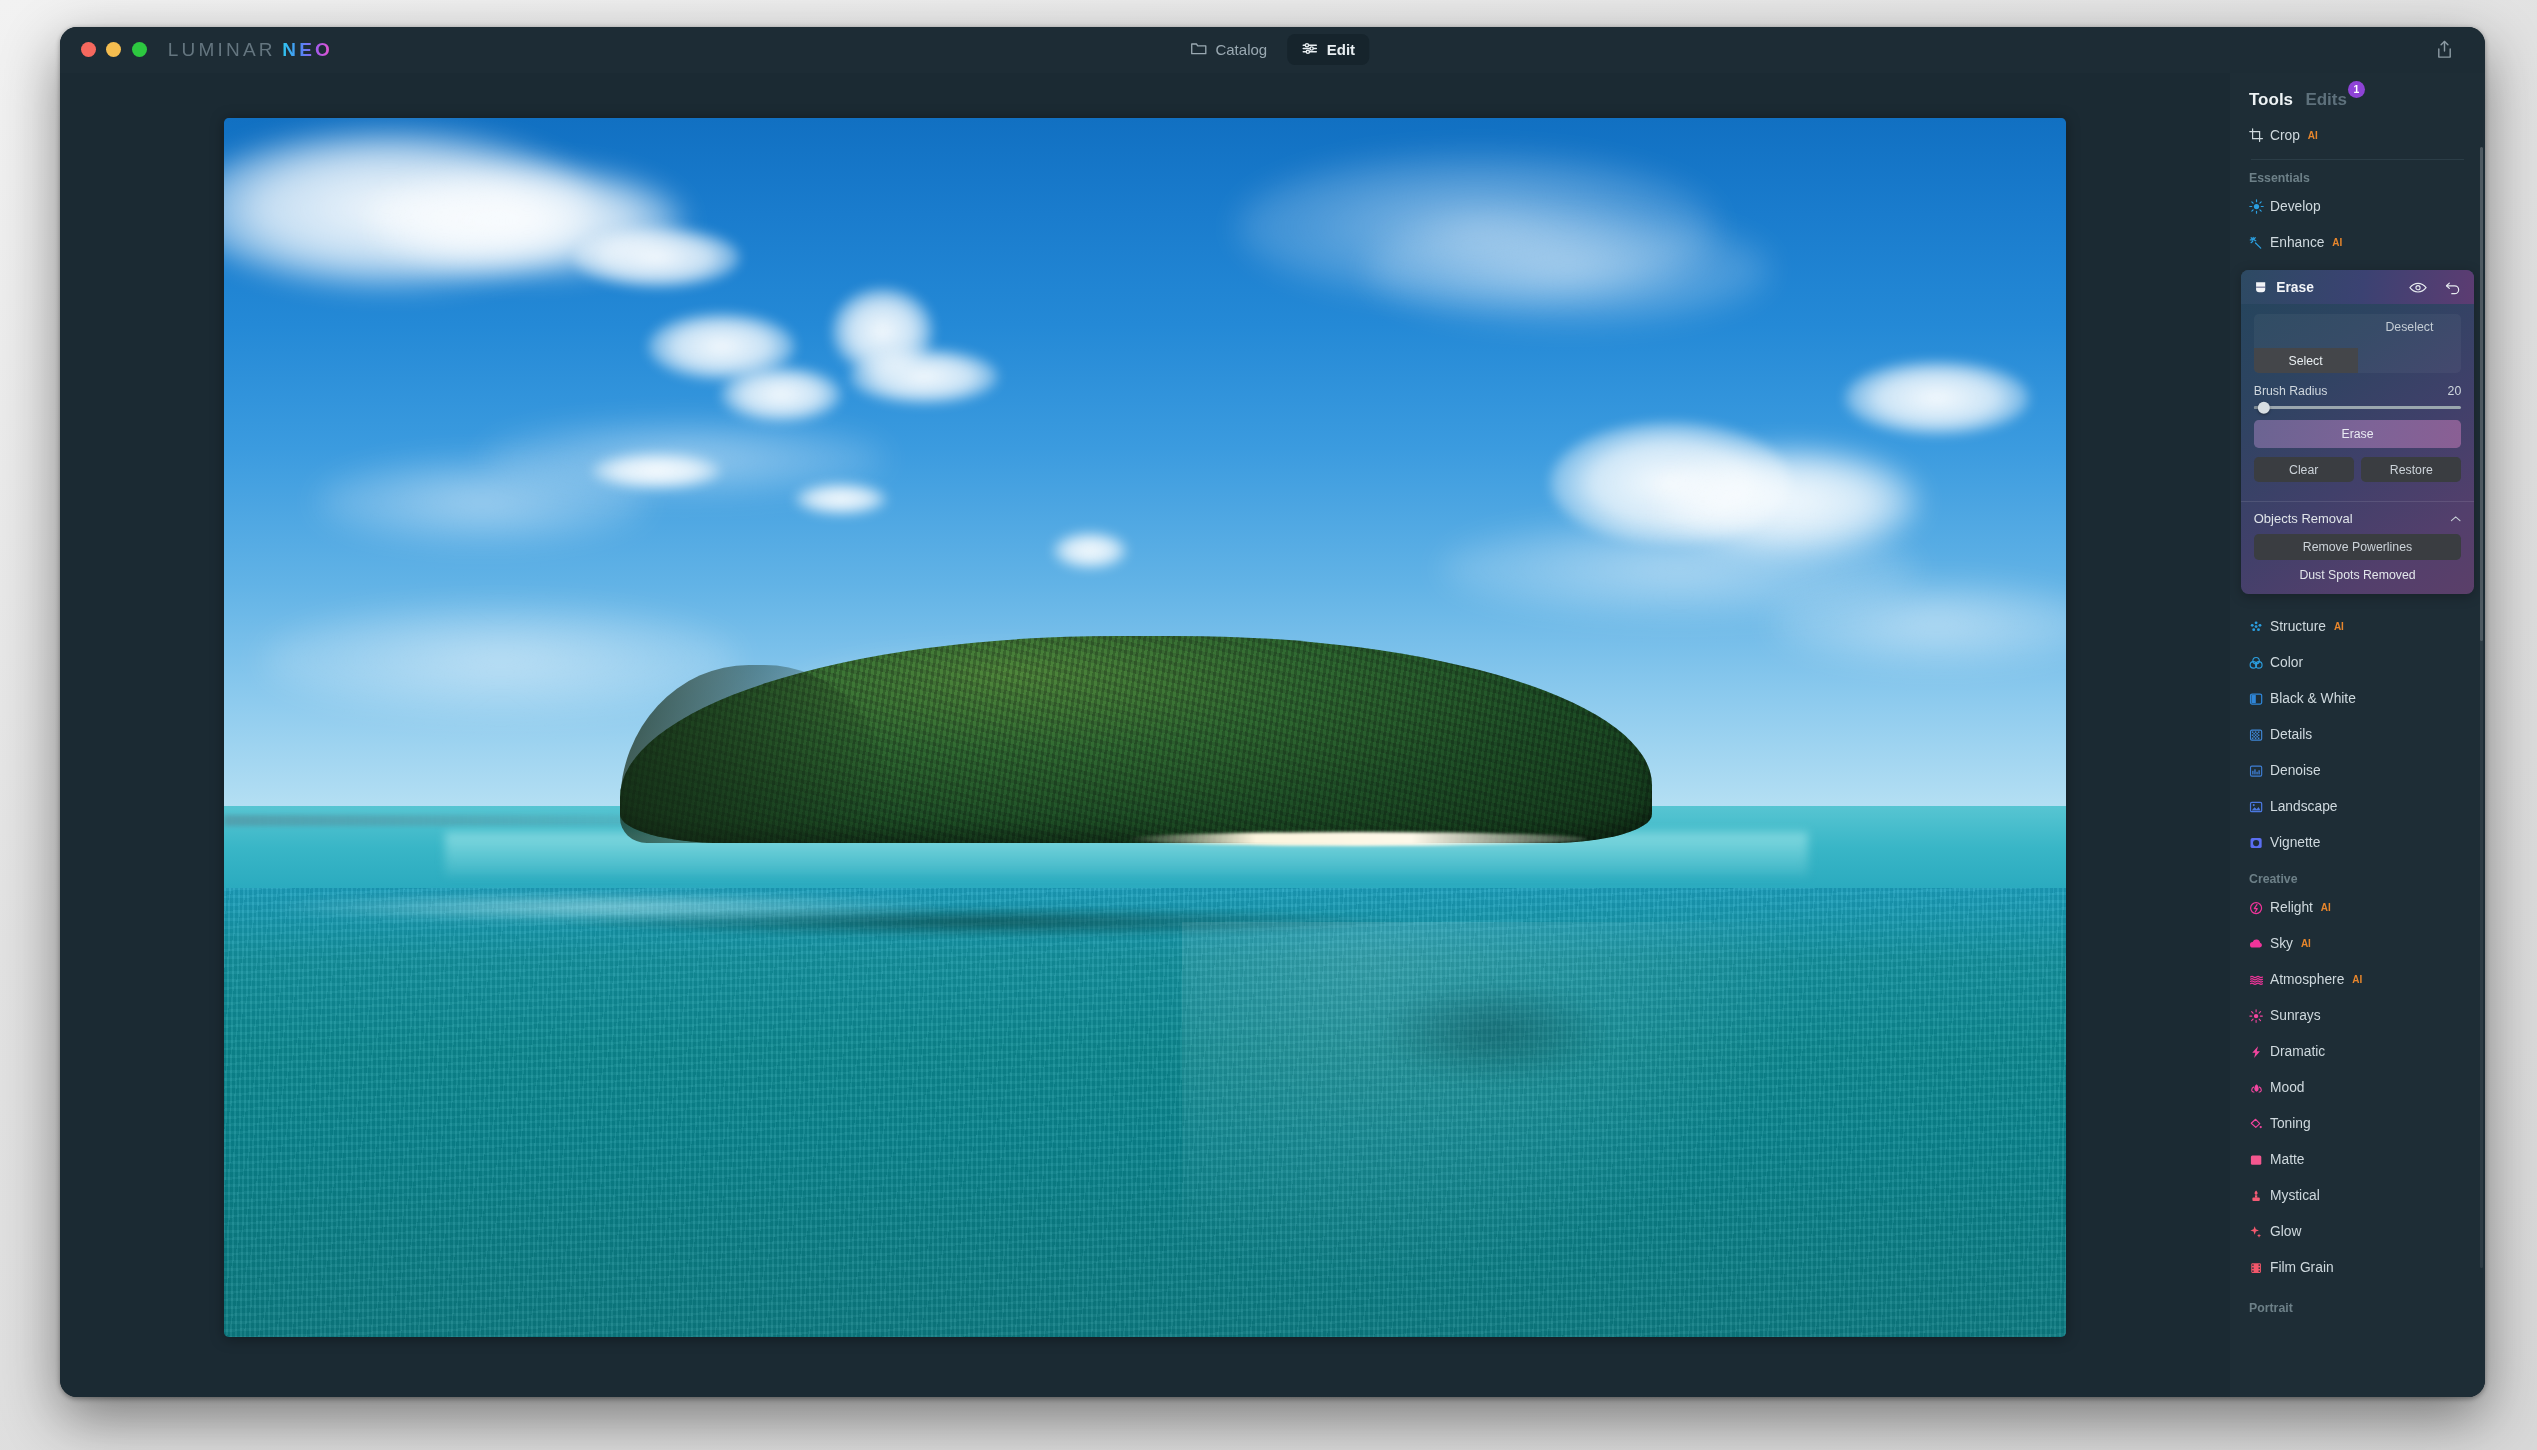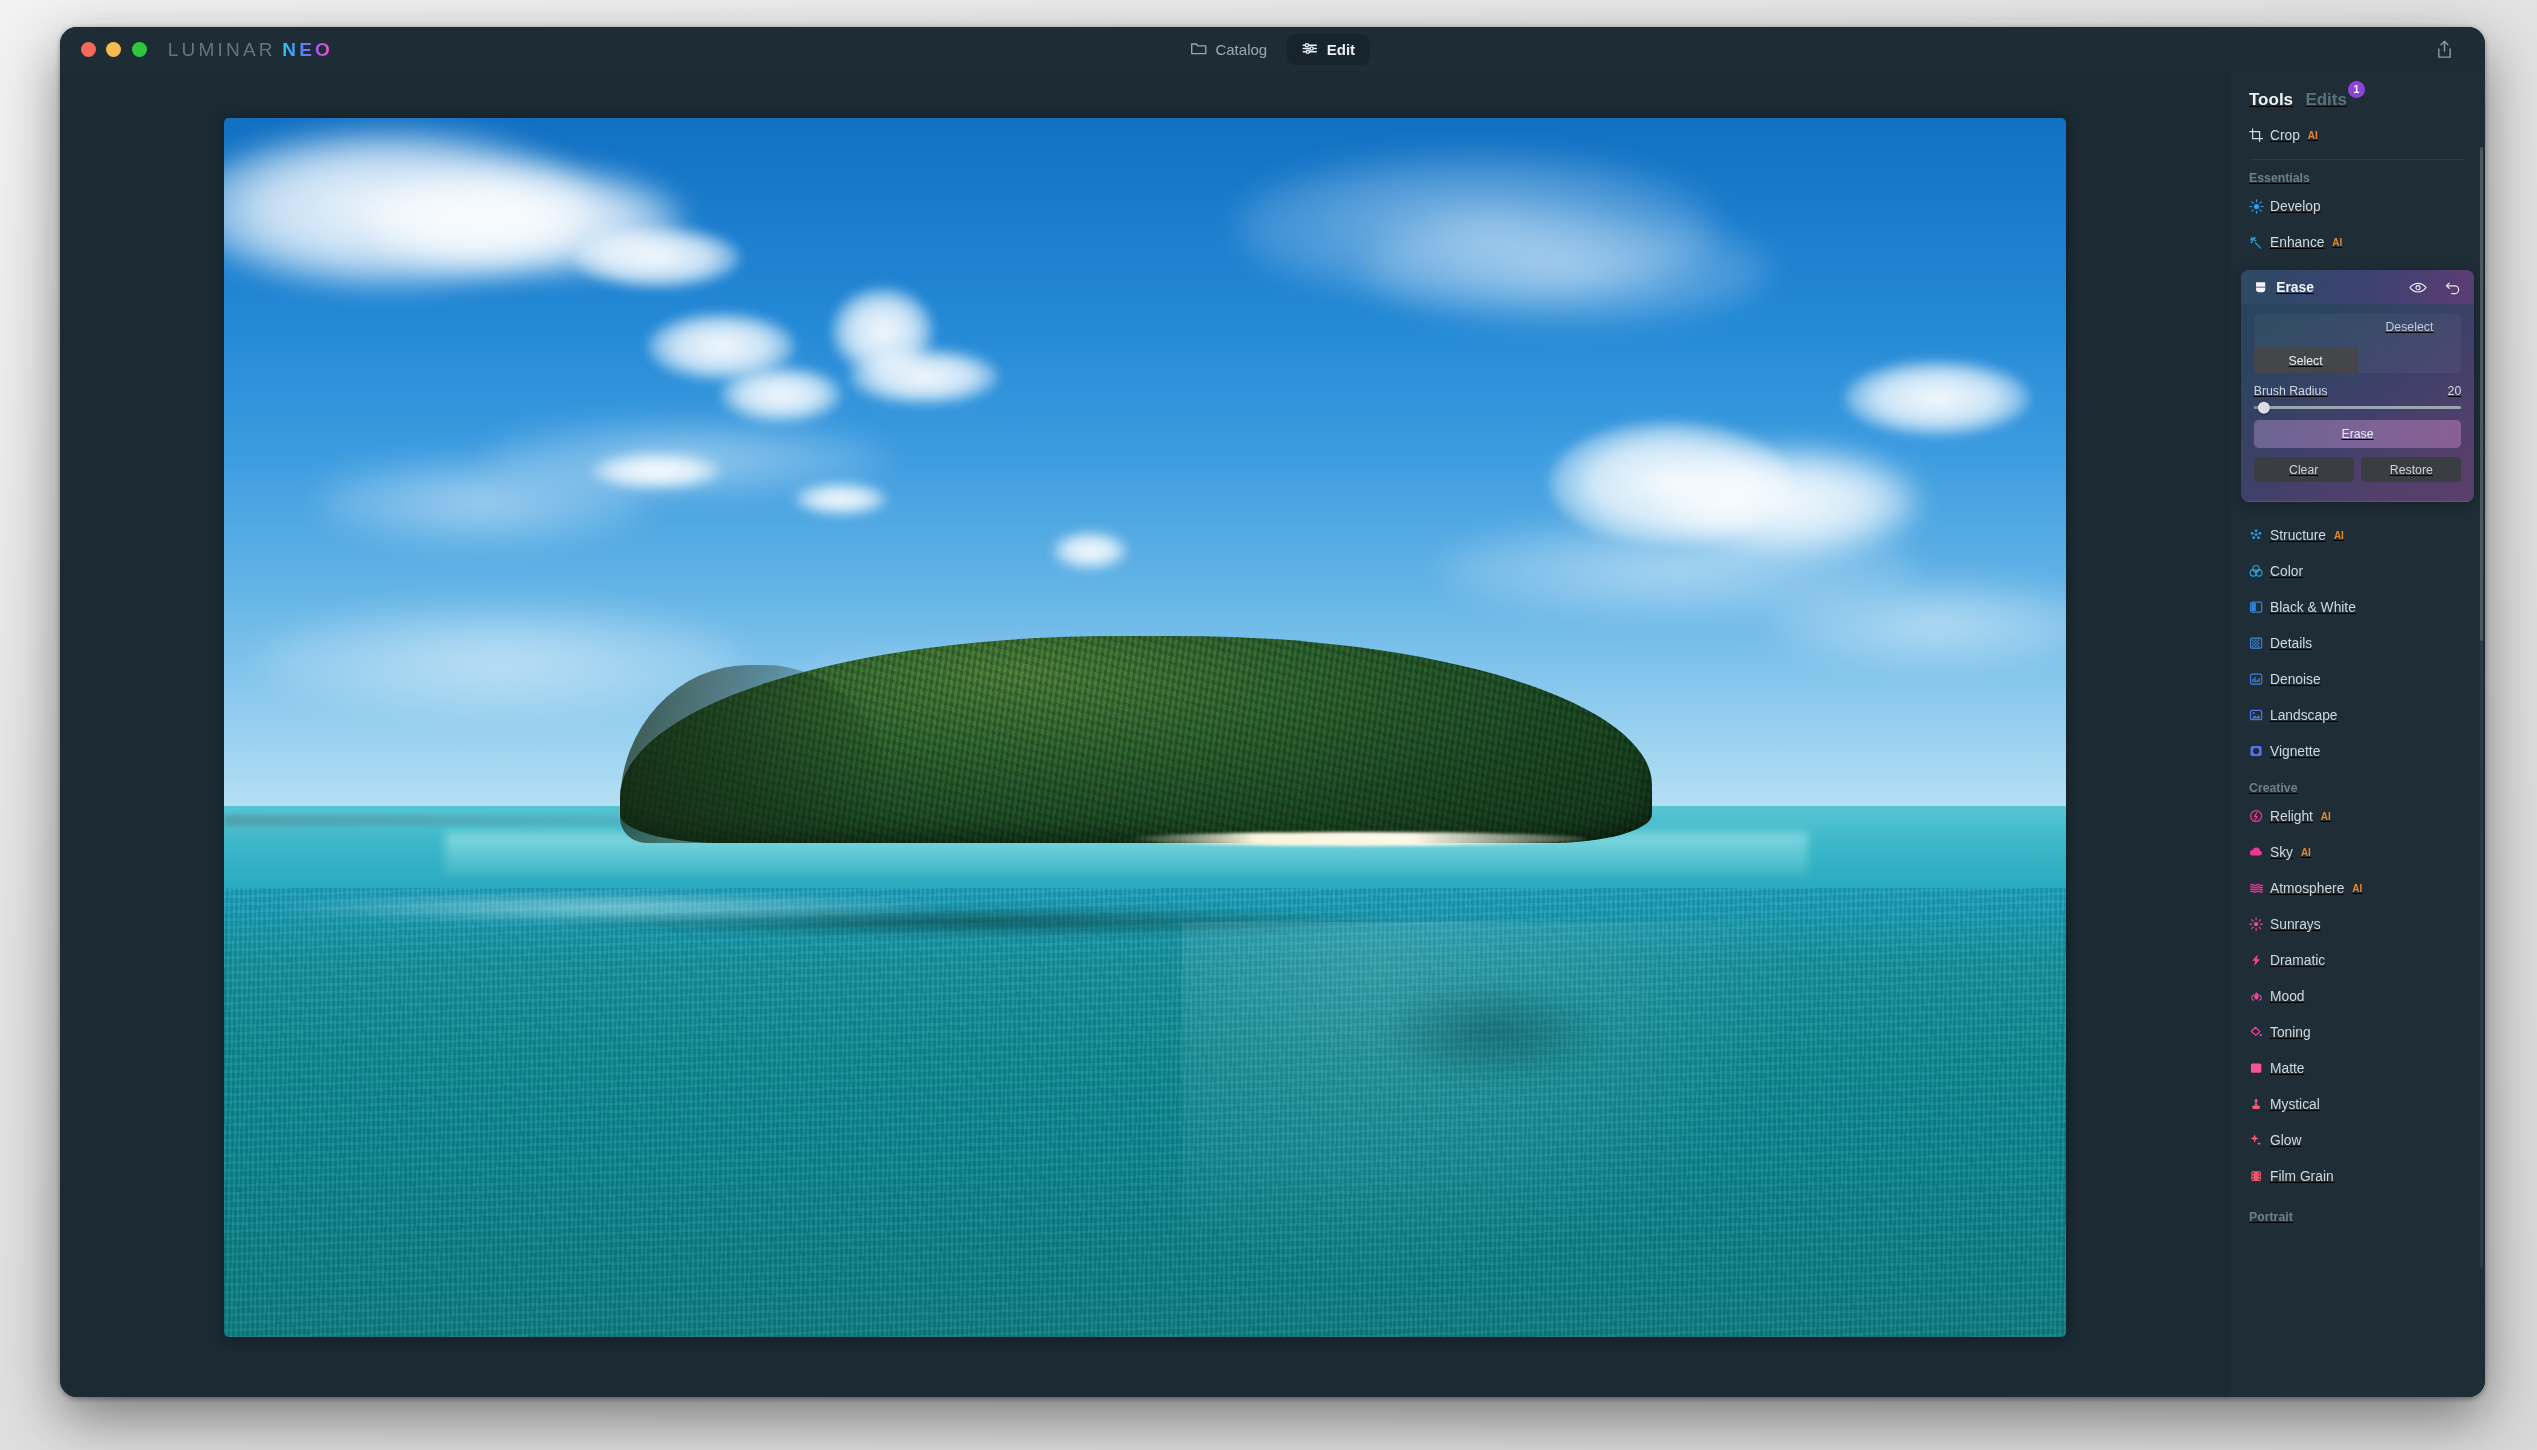--- a/index.html
+++ b/index.html
@@ -171,21 +171,21 @@
     position: absolute; left: 0; right: 0; bottom: 0; height: 61px;
     display: flex; align-items: center; justify-content: center; gap: 44px;
     color: #9fb0b6; font-size: 14.2px;
   }
   .bb-item { display: flex; align-items: center; gap: 7.6px; }
   
   #sidebar {
     flex: 0 0 255px; background: #1e2d36;
     position: relative; padding: 0 0 0 0; overflow: hidden;
   }
-  #sidebar-scroll { position: absolute; inset: 0; padding: 17px 19px 12px 19px; text-decoration: underline; }
+  #sidebar-scroll { position: absolute; inset: 0; padding: 17px 19px 12px 19px; }
   #sb-tabs { display: flex; align-items: flex-start; gap: 12.3px; position: relative; }
   .sb-tab { font-size: 17px; font-weight: 700; color: #5e717c; }
   .sb-tab.active { color: #eef3f5; }
   #edits-badge {
     position: absolute; left: 99px; top: -8.5px;
     width: 17px; height: 17px; border-radius: 50%;
     background: #8e43d6; color: #fff; font-size: 10.4px; font-weight: 700;
     display: flex; align-items: center; justify-content: center;
   }
   .tool-row {
@@ -455,20 +455,32 @@
               <div class="btn-primary">Erase</div>
 
               <div class="btn-pair">
                 <div class="btn-sec">Clear</div>
                 <div class="btn-sec">Restore</div>
               </div>
             </div>
 
             <div class="panel-rule"></div>
 
+            <div id="objects-removal">
+              <div class="or-head">
+                <span>Objects Removal</span>
+                <span>
+                  <svg width="11.4" height="7.6" viewBox="0 0 12 8" fill="none" stroke="#c8d0d7" stroke-width="1.2" stroke-linecap="round">
+                    <path d="M1.5 6L6 2l4.5 4"></path>
+                  </svg>
+                </span>
+              </div>
+              <div class="btn-wide">Remove Powerlines</div>
+              <div class="plain-label">Dust Spots Removed</div>
+            </div>
           </div>
 
           <div class="tool-row">
             <span class="tool-ico">
               <svg width="14.2" height="14.2" viewBox="0 0 15 15" fill="#2b9fe0">
                 <circle cx="7.5" cy="3" r="1.5"></circle>
                   <circle cx="3.4" cy="5.6" r="1.5"></circle>
                   <circle cx="11.6" cy="5.6" r="1.5"></circle>
                 <circle cx="5" cy="10.2" r="1.5"></circle>
                   <circle cx="10" cy="10.2" r="1.5"></circle>

